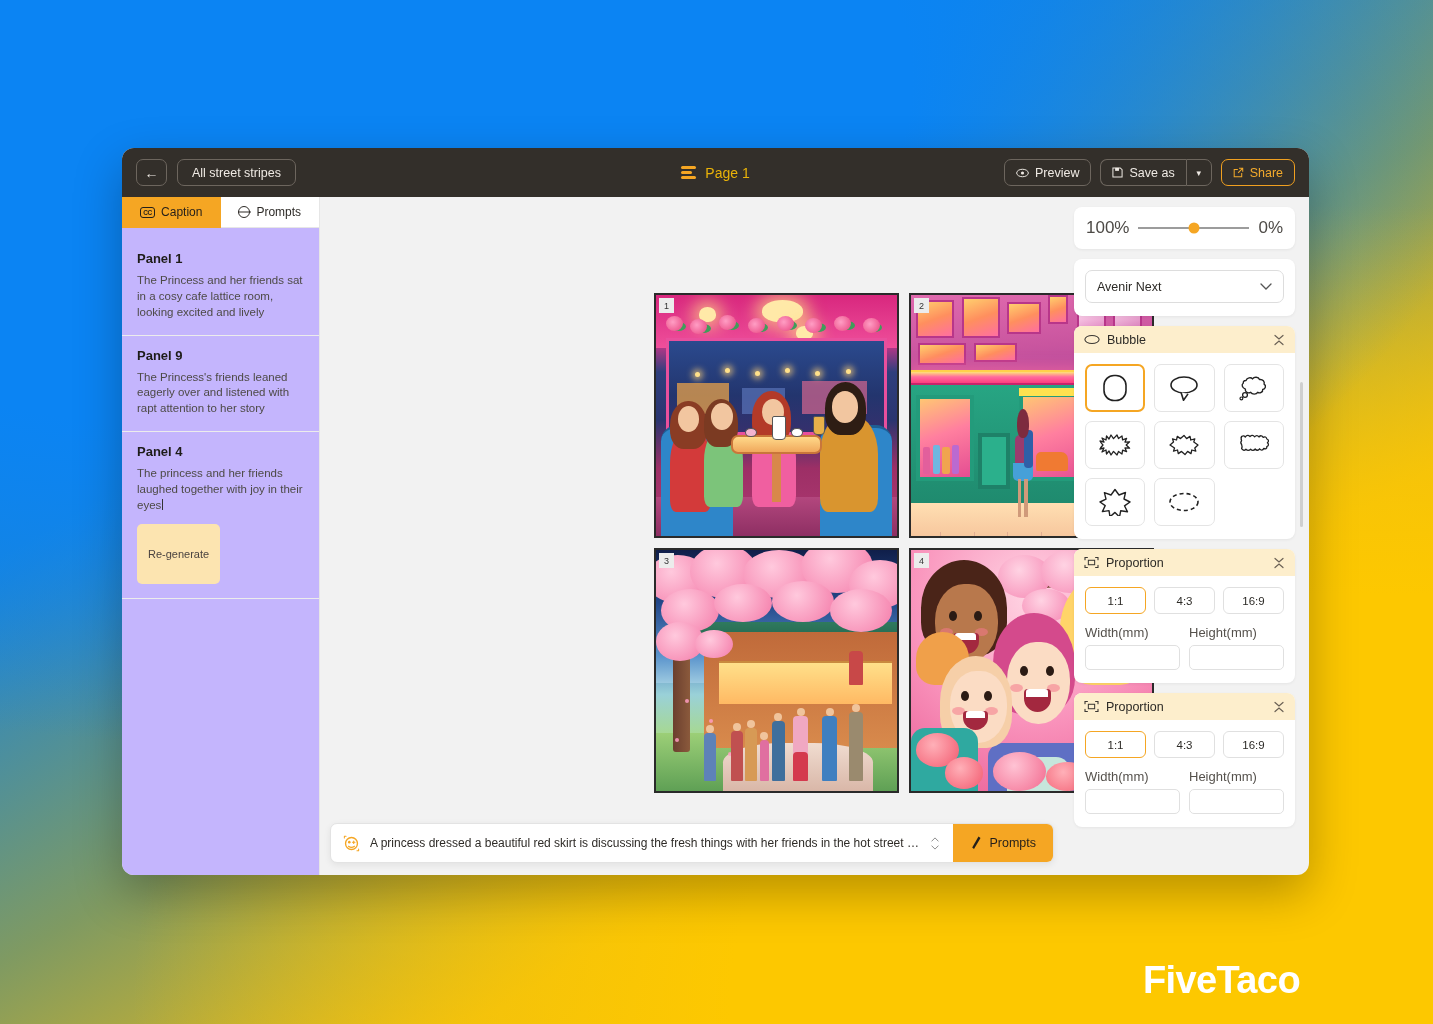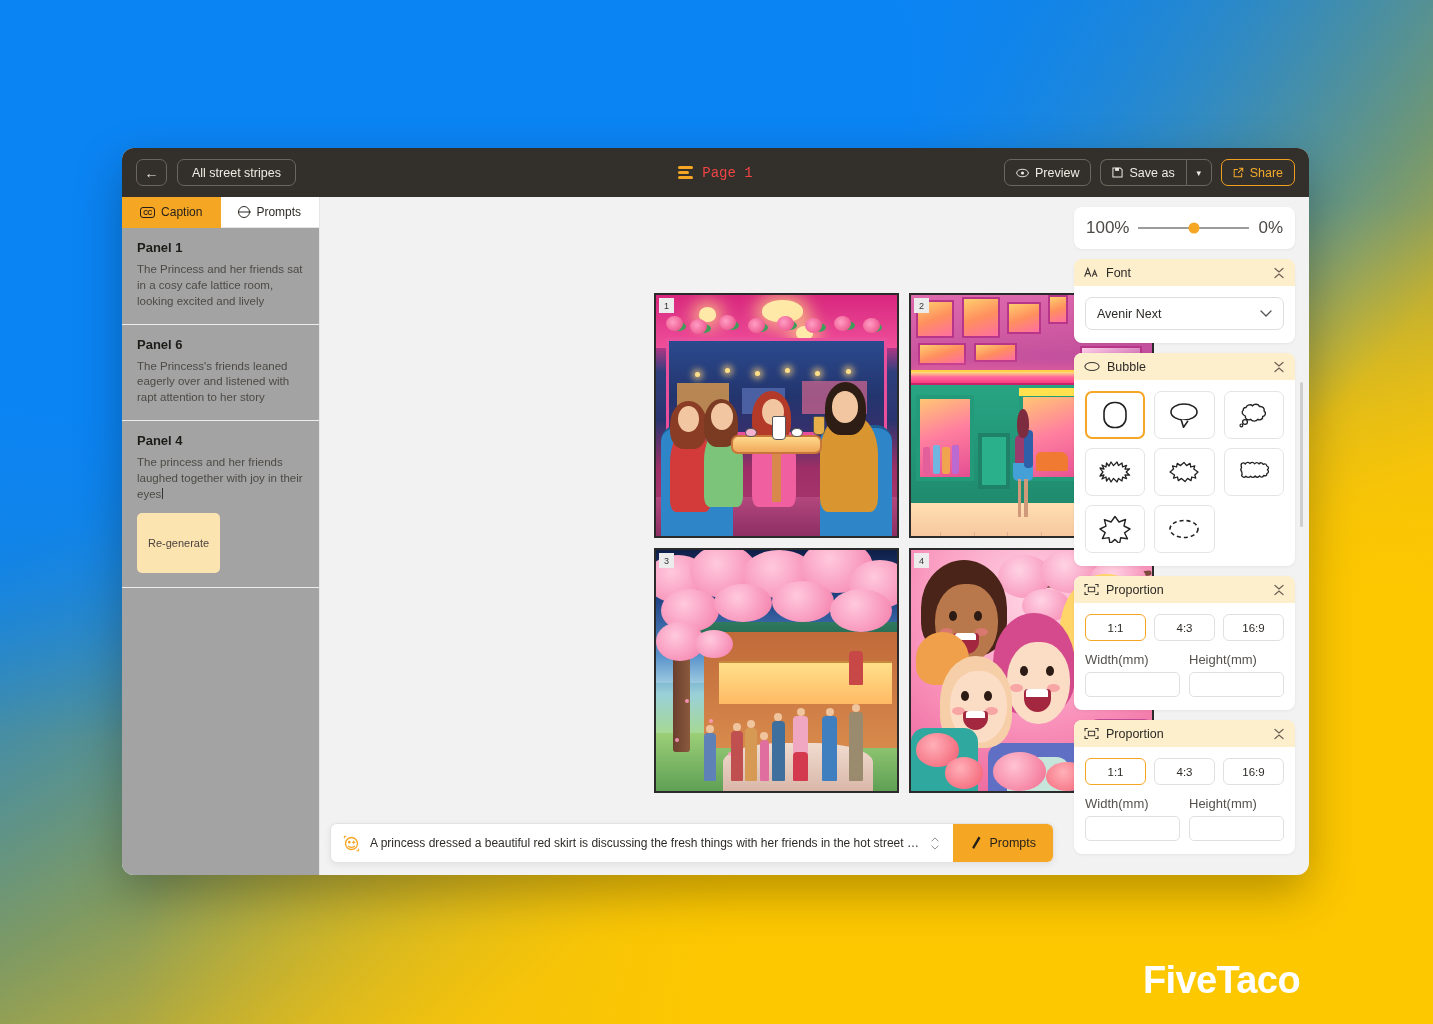--- a/index.html
+++ b/index.html
@@ -51,21 +51,21 @@
   }
   #back-btn { width: 31px; padding: 0; font-size: 14px; }
   #all-comic-btn { margin-left: 10px; padding: 0 14px; }
 
   #page-title-wrap {
     position: absolute; left: 0; right: 0;
     display: flex; align-items: center; justify-content: center;
     gap: 9px;
     pointer-events: none;
   }
-  #page-title { color: #ef4444; font-size: 14px; font-family: Liberation Mono, monospace; }
+  #page-title { color: #eab308; font-size: 14px; }
   .stack-icon { display: inline-block; width: 15px; }
   .stack-icon i {
     display: block; height: 2.6px; background: #f5a623;
     border-radius: 2px; margin-bottom: 2.4px;
   }
   .stack-icon i:nth-child(1){ width: 15px; }
   .stack-icon i:nth-child(2){ width: 11px; }
   .stack-icon i:nth-child(3){ width: 15px; margin-bottom:0; }
 
   #topbar-right { margin-left: auto; display: flex; align-items: center; gap: 9px; z-index: 2; }
@@ -73,23 +73,23 @@
   #saveas-btn { border-radius: 7px 0 0 7px; border-right: none; }
   #saveas-caret { border-radius: 0 7px 7px 0; width: 26px; padding: 0; font-size: 9px; }
   #share-btn { border-color: #f0a020; color: #f3aa2c; }
 
   
   #body-row { flex: 1; display: flex; min-height: 0; }
 
   
   #sidebar {
     width: 198px; flex: 0 0 198px;
-    background: #a3a3a3;
+    background: #c4b5fd;
     border-right: 1px solid #e6e6e6;
-    display: flex; flex-direction: column;
+    display: flex; flex-direction: column; gap: 11px;
   }
   #sidebar-tabs { display: flex; height: 31px; flex: 0 0 31px; }
   .tab {
     flex: 1;
     display: flex; align-items: center; justify-content: center;
     gap: 6px;
     font-size: 12px; color: #2e2b27;
     cursor: pointer;
     background: #ffffff;
     border-bottom: 1px solid #e6e6e6;
@@ -420,21 +420,21 @@
           <span>Prompts</span>
         </div>
       </div>
 
       <div id="panel-list">
         <div class="panel-item">
           <div class="panel-title">Panel 1</div>
           <div class="panel-text">The Princess and her friends sat in a cosy cafe lattice room, looking excited and lively</div>
         </div>
         <div class="panel-item">
-          <div class="panel-title">Panel 6</div>
+          <div class="panel-title">Panel 9</div>
           <div class="panel-text">The Princess's friends leaned eagerly over and listened with rapt attention to her story</div>
         </div>
         <div class="panel-item">
           <div class="panel-title">Panel 4</div>
           <div class="panel-text"><span>The princess and her friends laughed together with joy in their eyes</span><span class="caret"></span></div>
           <button id="regenerate-btn">Re-generate</button>
         </div>
       </div>
     </div>
 
@@ -705,30 +705,20 @@
 
       <div id="zoom-card">
         <span class="zoom-label">100%</span>
         <div id="zoom-track">
           <div id="zoom-thumb" style="left: 50%;"></div>
         </div>
         <span class="zoom-label">0%</span>
       </div>
 
       <div class="card">
-        <div class="card-head">
-          <svg width="15" height="13" viewBox="0 0 16 14">
-            <path d="M0.8 11L4 2.6 7.2 11M1.9 8.2h4.2" fill="none" stroke="#3a3733" stroke-width="1.2" stroke-linecap="round"></path>
-            <path d="M9 11l2.4-6.2L13.8 11M9.8 9h3.2" fill="none" stroke="#3a3733" stroke-width="1.1" stroke-linecap="round"></path>
-          </svg>
-          <span>Font</span>
-          <svg class="collapse" width="12" height="12" viewBox="0 0 12 12">
-            <path d="M2 1.5L6 5l4-3.5M2 10.5L6 7l4 3.5" fill="none" stroke="#6a6055" stroke-width="1.2" stroke-linecap="round"></path>
-          </svg>
-        </div>
         <div class="card-body">
           <div id="font-select">
             <span>Avenir Next</span>
             <svg class="caret-down" width="12" height="7" viewBox="0 0 12 7">
                 <path d="M1 1l5 5 5-5" fill="none" stroke="#555" stroke-width="1.3" stroke-linecap="round"></path>
               </svg>
           </div>
         </div>
       </div>
 

